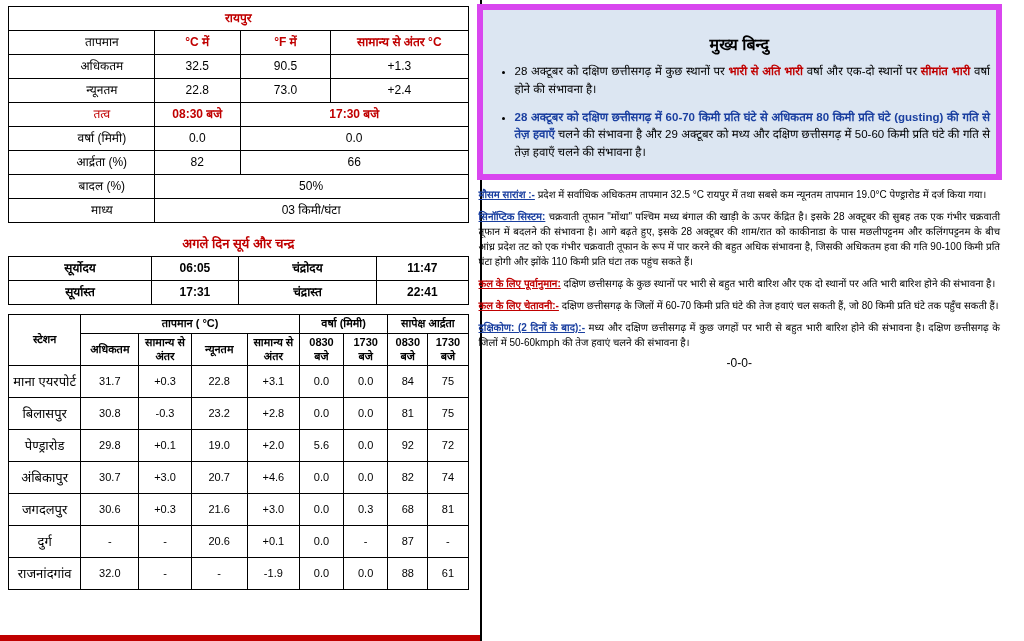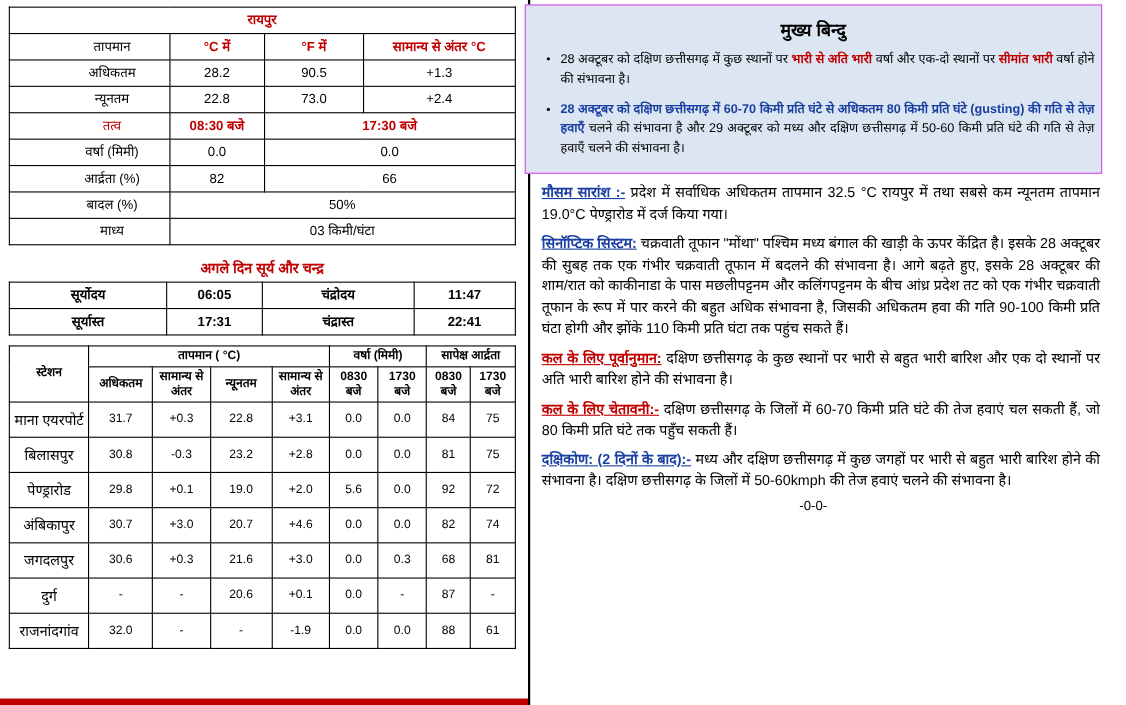--- a/index.html
+++ b/index.html
@@ -76,37 +76,37 @@
   .w-h { width: 40px; }
 
   
   .right {
     width: 544px;
     padding: 4px 6px 4px 4px;
     position: relative;
   }
   .keypoints {
     background: #dce6f2;
-    border: 1px solid #d946ef;
-    padding: 8px 6px 10px 6px;
+    border: 6px solid #d946ef;
+    padding: 20px 6px 10px 6px;
   }
   .kp-title {
     text-align: center;
     font-weight: bold;
     font-size: 16px;
     color: #000;
     margin: 3px 0 8px 0;
   }
   .kp-list { margin: 0; padding-left: 26px; }
   .kp-list li { font-size: 11.5px; line-height: 1.55; margin-bottom: 10px; text-align: justify; }
   .kp-list li:last-child { margin-bottom: 2px; }
   .bred { color: #c00000; font-weight: bold; }
   .bblue { color: #1a3fa0; font-weight: bold; }
 
-  .section { font-size: 13px; line-height: 1.5; margin: 7px 2px 0 16px; text-align: justify; }
+  .section { font-size: 10px; line-height: 1.5; margin: 7px 2px 0 2px; text-align: justify; }
   .sec-head { color: #1a3fa0; font-weight: bold; text-decoration: underline; }
   .sec-head-red { color: #c00000; font-weight: bold; text-decoration: underline; }
   .center-dash { text-align: center; font-size: 12px; margin-top: 6px; }
 
   .divider {
     position: absolute;
     left: 480px; top: 0;
     width: 2px; height: 641px;
     background: #000;
   }
@@ -130,21 +130,21 @@
         <td colspan="4" class="title-cell">रायपुर</td>
       </tr>
       <tr>
         <td class="lbl">तापमान</td>
         <td class="c1 red bold">°C में</td>
         <td class="c2 red bold">°F में</td>
         <td class="c3 red bold">सामान्य से  अंतर  °C</td>
       </tr>
       <tr>
         <td class="lbl">अधिकतम</td>
-        <td>28.2</td>
+        <td>32.5</td>
         <td>90.5</td>
         <td>+1.3</td>
       </tr>
       <tr>
         <td class="lbl">न्यूनतम</td>
         <td>22.8</td>
         <td>73.0</td>
         <td>+2.4</td>
       </tr>
       <tr>

